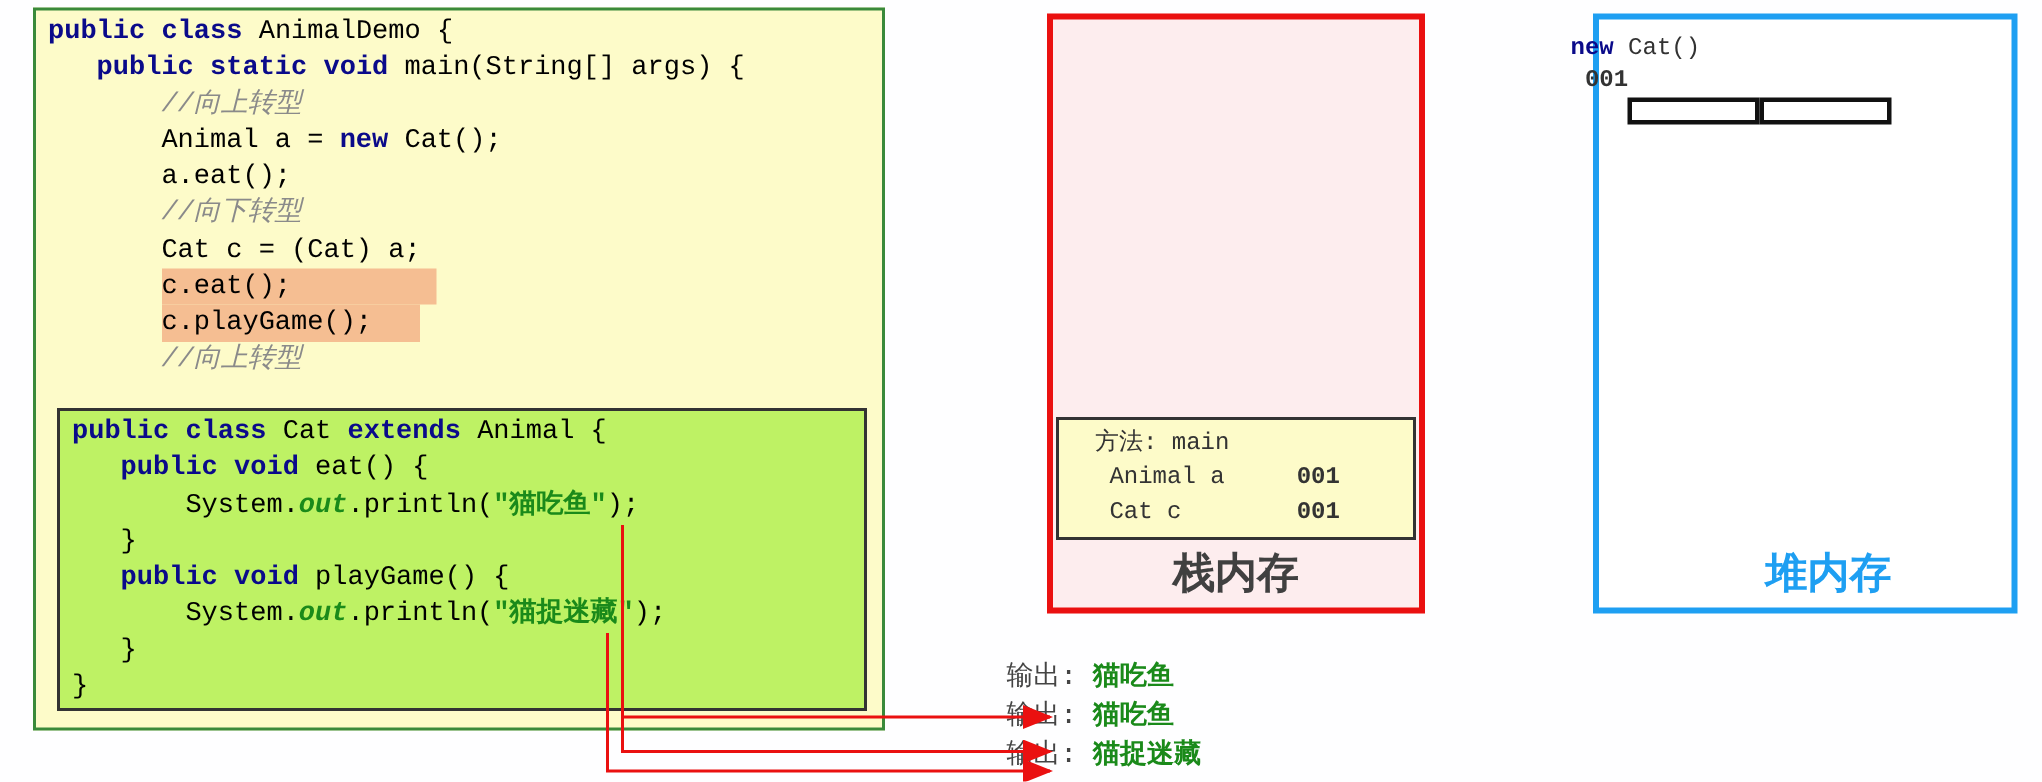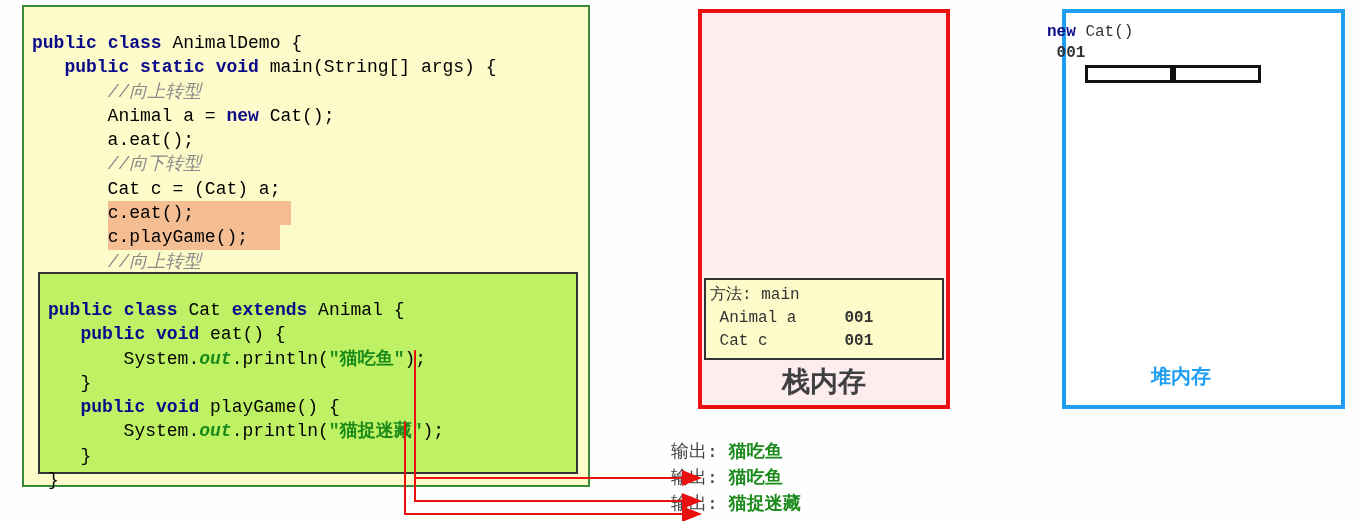--- a/index.html
+++ b/index.html
@@ -16,21 +16,21 @@
   top: 5px;
   width: 568px;
   height: 482px;
   background: #fdfbc9;
   border: 2px solid #3a8a3a;
 }
 .code-block {
   font-size: 18px;
   line-height: 1.35;
   white-space: pre;
-  padding: 24px 8px;
+  padding: 2px 8px;
 }
 .kw { color: #0a0a8a; font-weight: bold; }
 .cm { color: #8a8a8a; font-style: italic; }
 .str { color: #1a8a1a; font-weight: bold; }
 .out { color: #1a8a1a; font-style: italic; }
 .hl { background: #f5be92; display: inline-block; }
 .inner-class {
   position: absolute;
   left: 38px;
   top: 272px;
@@ -50,21 +50,21 @@
   background: #fdedee;
 }
 .stack-frame {
   position: absolute;
   left: 704px;
   top: 278px;
   width: 240px;
   height: 82px;
   background: #fdfbc9;
   border: 2px solid #333;
-  padding: 4px 4px;
+  padding: 4px 24px;
   font-size: 16px;
   line-height: 1.45;
   white-space: pre;
   color: #333;
 }
 .stack-label {
   position: absolute;
   left: 698px;
   top: 363px;
   width: 252px;
@@ -101,25 +101,25 @@
 }
 .heap-cells div {
   display: inline-block;
   width: 88px;
   height: 18px;
   border: 3px solid #111;
   vertical-align: top;
 }
 .heap-label {
   position: absolute;
-  left: 1062px;
+  left: 1100px;
   top: 363px;
   width: 238px;
   text-align: center;
-  font-size: 20px;
+  font-size: 28px;
   font-weight: bold;
   color: #1e9ff2;
   font-family: "Microsoft YaHei", sans-serif;
 }
 .output-block {
   position: absolute;
   left: 671px;
   top: 438px;
   font-size: 18px;
   line-height: 1.45;

